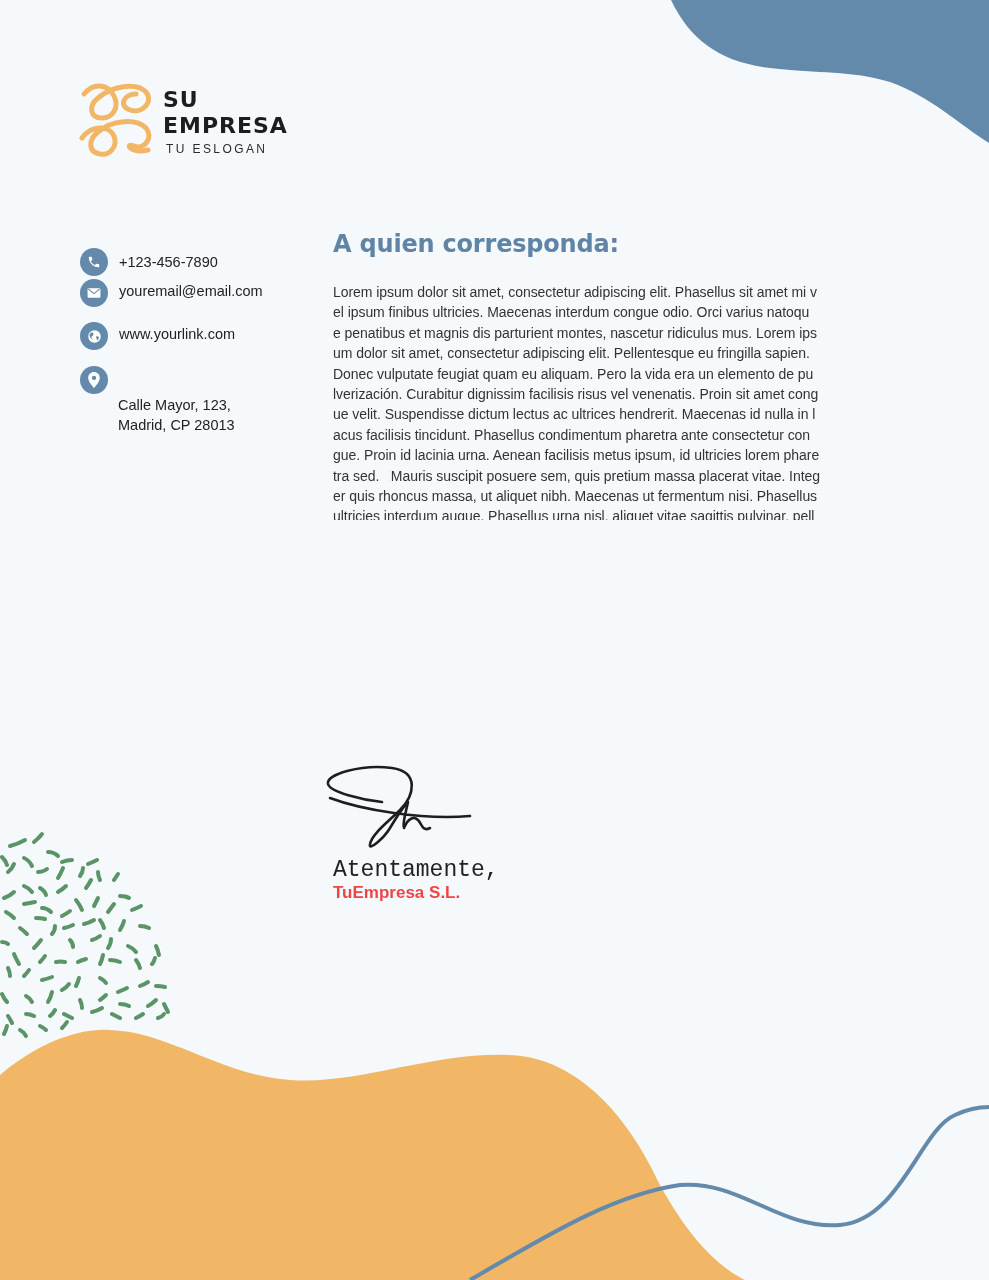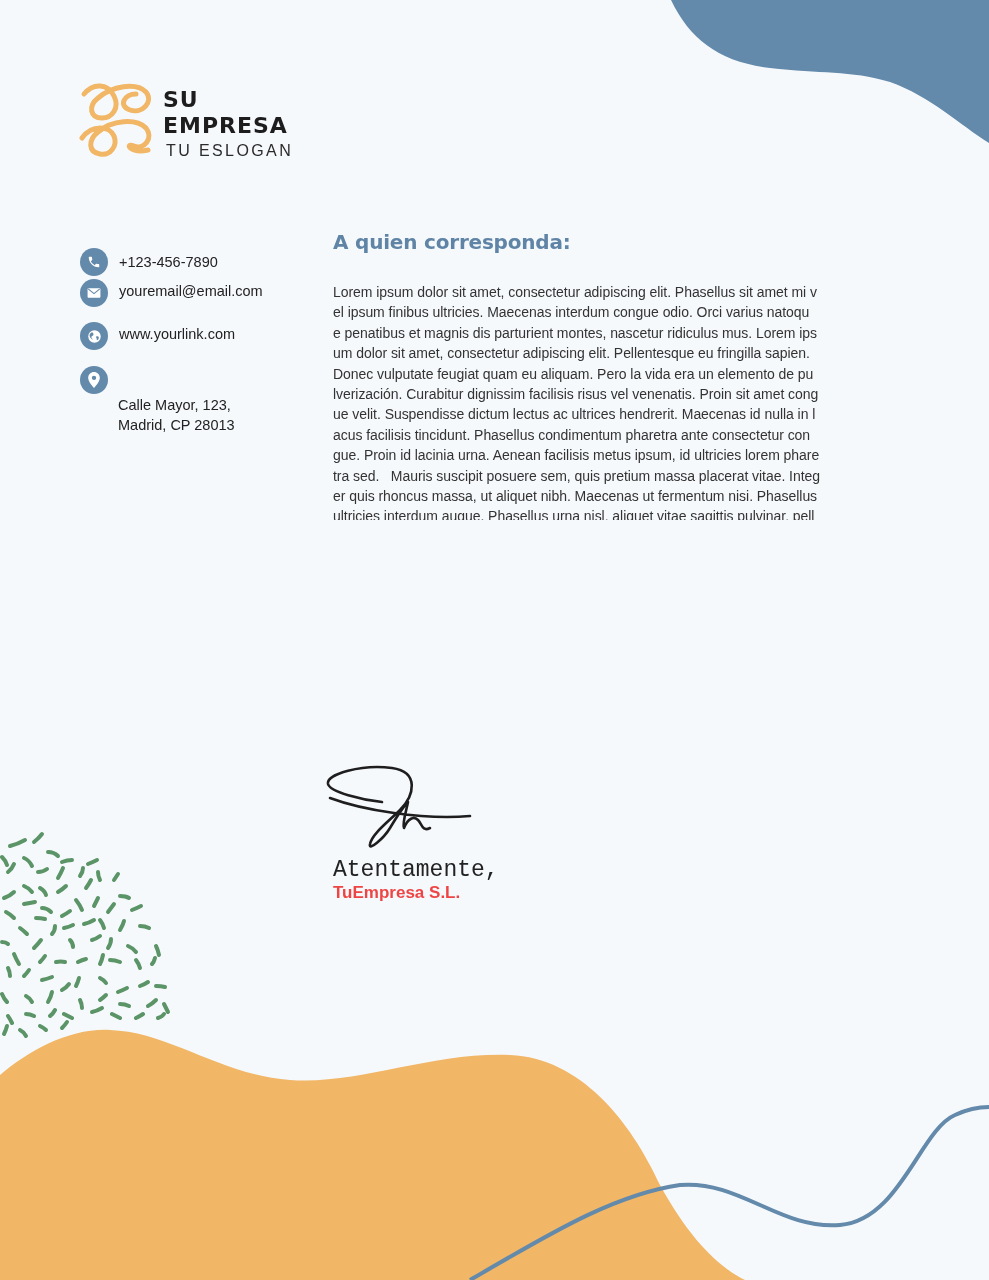--- a/index.html
+++ b/index.html
@@ -14,38 +14,38 @@
     
     .logo { position: absolute; left: 76px; top: 80px; width: 230px; height: 80px; }
     .logo-mark { position: absolute; left: 0; top: 0; width: 80px; height: 80px; }
     .logo-name {
       position: absolute; left: 87px; font-family: "DejaVu Sans", sans-serif;
       font-weight: bold; font-size: 22px; letter-spacing: 1px; color: #1d1d1d; line-height: 26px;
     }
     .logo-name.l1 { top: 7px; text-align: center; }
     .logo-name.l2 { top: 33px; }
     .logo-slogan {
-      position: absolute; left: 90px; top: 62px; font-size: 16px; letter-spacing: 2.4px;
+      position: absolute; left: 90px; top: 62px; font-size: 12px; letter-spacing: 2.4px;
       color: #2b2b2b; font-family: "Liberation Sans", sans-serif;
     }
 
     
     .contact { position: absolute; left: 80px; display: flex; align-items: flex-start; }
     .contact .ico {
       width: 28px; height: 28px; border-radius: 50%; background: #6389ab;
       display: flex; align-items: center; justify-content: center; flex: none;
     }
     .contact .txt {
       margin-left: 11px; font-size: 14.5px; line-height: 20px; color: #222;
       font-family: "Liberation Sans", sans-serif; white-space: pre-line; margin-top: 29px;
     }
 
     
     .heading {
-      position: absolute; left: 333px; top: 230px; font-size: 20px; font-weight: bold;
+      position: absolute; left: 333px; top: 230px; font-size: 24px; font-weight: bold;
       color: #5f84a6; font-family: "DejaVu Sans", sans-serif; letter-spacing: -0.2px;
     }
     .body-clip {
       position: absolute; left: 333px; top: 282px; width: 590px; height: 238px; overflow: hidden;
     }
     .body-line {
       font-family: Liberation Sans, sans-serif; font-size: 14px; line-height: 20.4px;
       color: #333; white-space: pre; letter-spacing: -0.05px;
     }
 

